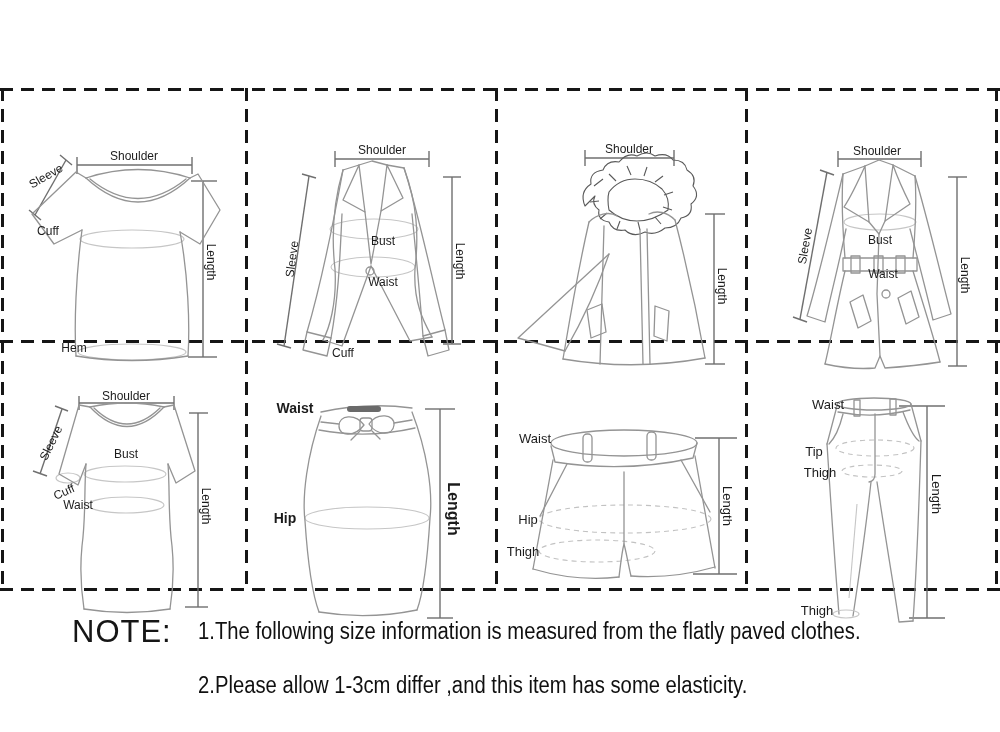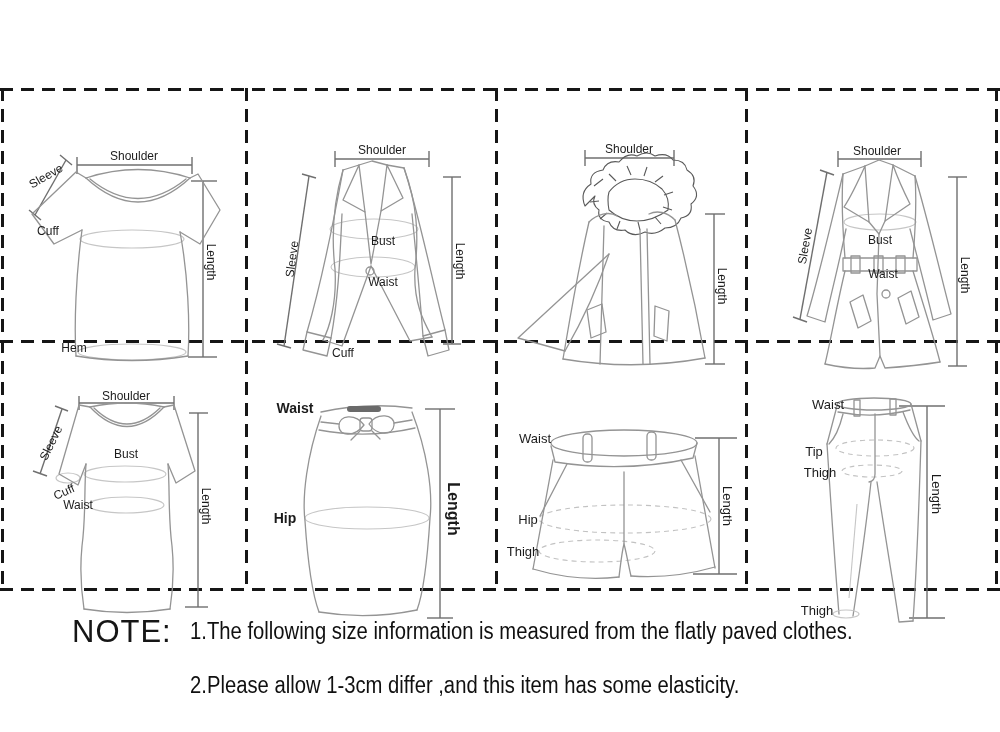--- a/index.html
+++ b/index.html
@@ -16,21 +16,21 @@
   .vline{position:absolute;width:3px;top:88px;height:503px;
     background:repeating-linear-gradient(180deg,#161616 0 13px,transparent 13px 21px);}
   .panel{position:absolute;width:246px;margin-top:44px;}
   .panel svg{position:absolute;left:0;top:0;}
   .lbl{position:absolute;font-size:12px;color:#1b1b1b;white-space:nowrap;
     transform:translate(-50%,-50%);line-height:1;}
   .lbl.r2{font-size:13px;}
   .lbl.bold{font-weight:bold;font-size:14px;}
   .note{position:absolute;left:0;top:600px;width:1000px;}
   .note-head{position:absolute;left:72px;top:14px;font-size:31px;color:#161616;letter-spacing:1px;}
-  .note-line{position:absolute;left:190px;font-size:23px;color:#101010;white-space:nowrap;}
+  .note-line{position:absolute;left:198px;font-size:23px;color:#101010;white-space:nowrap;}
   .note-line>span{display:inline-block;transform:scaleX(.88);transform-origin:0 50%;}
   .nl1{top:18px;} .nl2{top:72px;text-align:right;}
   svg path,svg line,svg ellipse,svg rect,svg circle,svg polyline{fill:none;}
   .g{stroke:#949494;stroke-width:1.3;stroke-linecap:round;stroke-linejoin:round;}
   .gl{stroke:#c6c6c6;stroke-width:1.1;}
   .gd{stroke:#c2c2c2;stroke-width:1.1;stroke-dasharray:5 4;}
   .m{stroke:#6f6f6f;stroke-width:1.4;stroke-linecap:butt;}
   .fur{stroke:#5a5a5a;stroke-width:1.1;stroke-linejoin:round;}
   .fillrect{fill:#6a6a6a;stroke:none;}
 </style>

